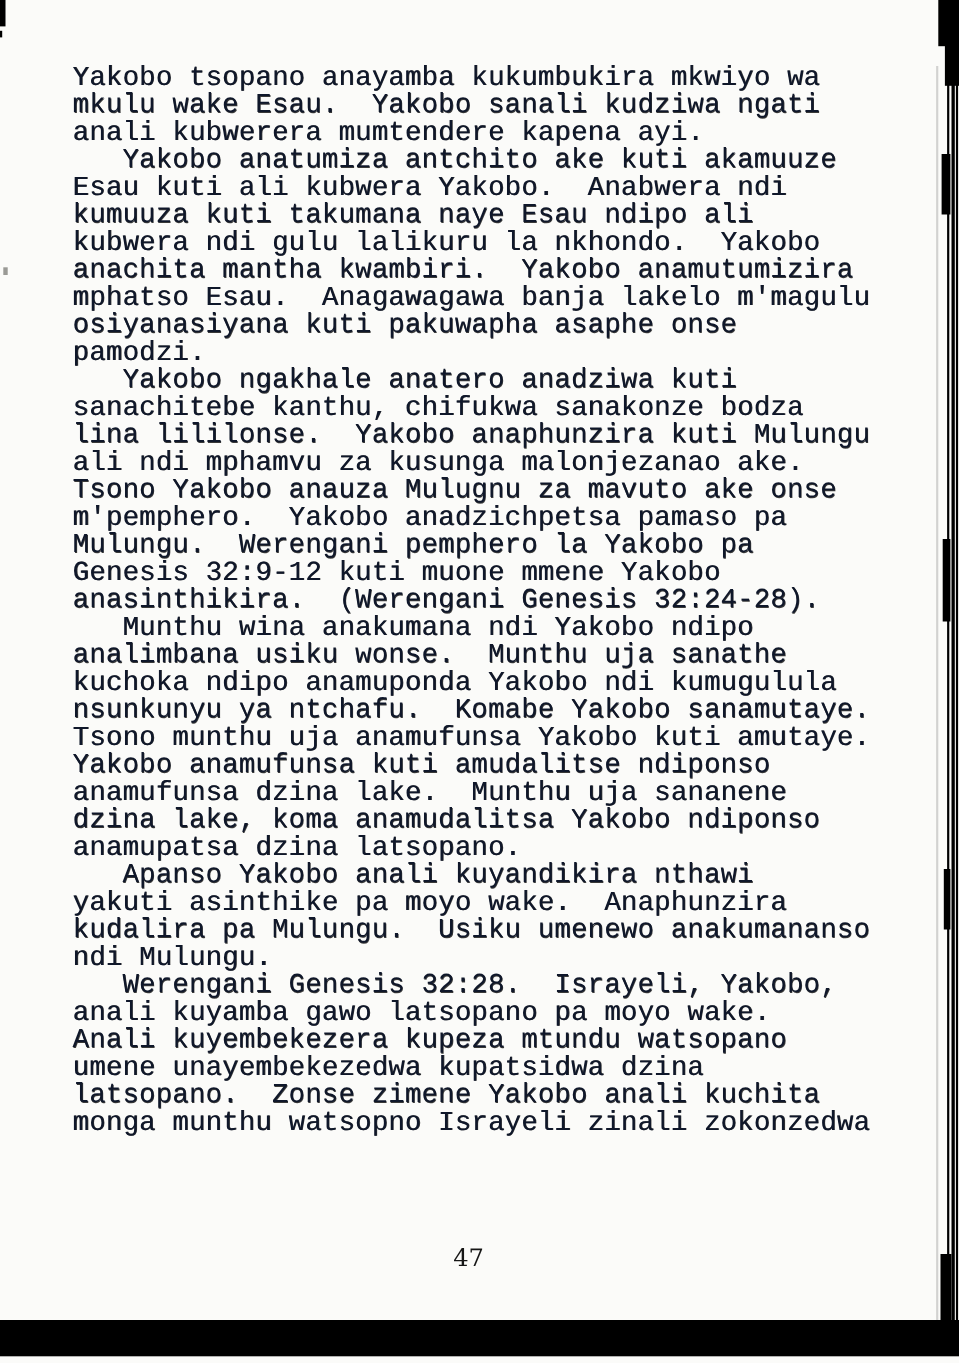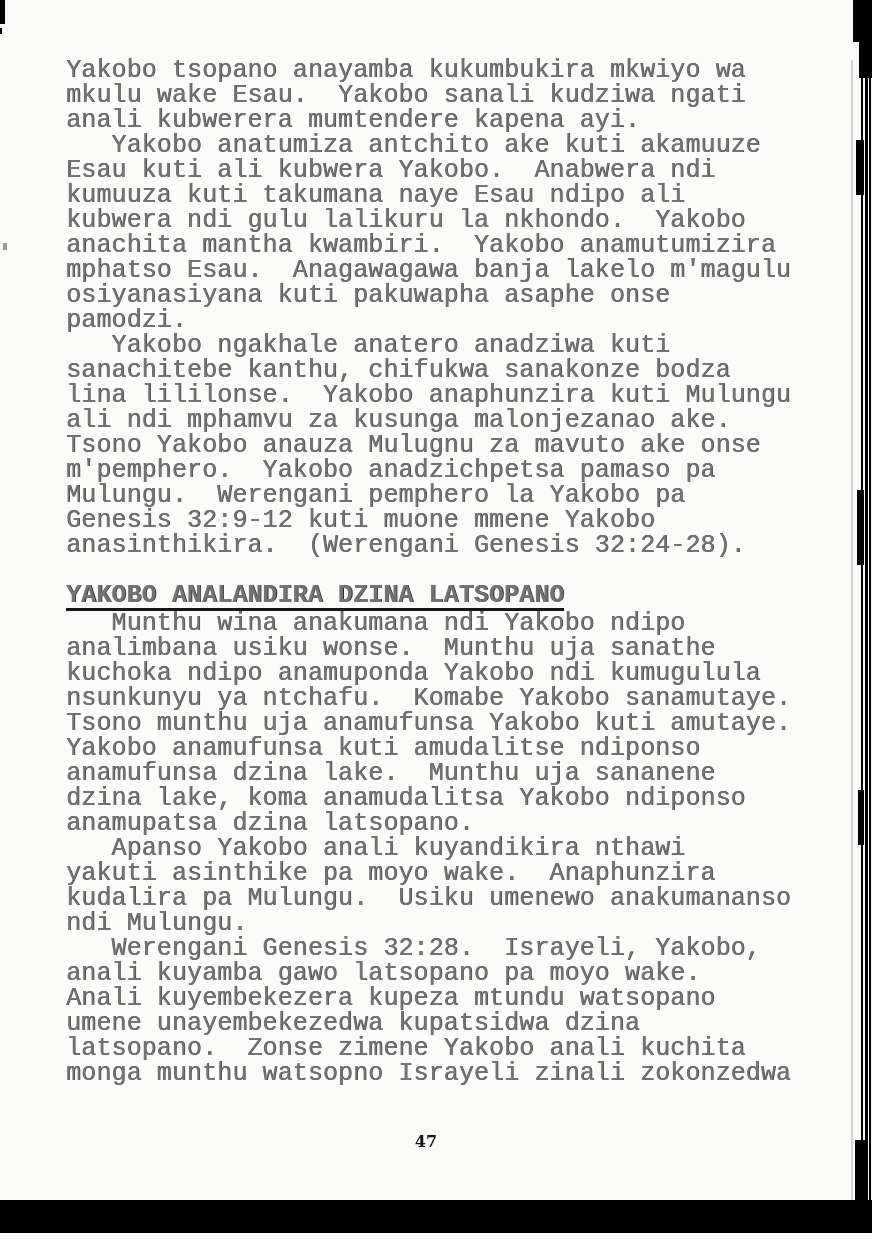--- a/index.html
+++ b/index.html
@@ -9,21 +9,21 @@
     overflow: hidden;
     position: relative;
     font-family: "Liberation Mono", "DejaVu Sans Mono", monospace;
   }
   .page { position: absolute; inset: 0; }
 
   .text-column {
     position: absolute;
     left: 66px; top: 58px;
     width: 762px;
-    color: #737373;
+    color: #0f172a;
     font-size: 25px;
     line-height: 25px;
     letter-spacing: 0.1px;
     text-shadow: 0.5px 0.3px 0 rgba(22,22,22,0.85);
   }
   .para {
     margin: 0;
     white-space: pre;
   }
   .heading {
@@ -39,22 +39,22 @@
     padding-bottom: 0px;
     text-shadow: 0.8px 0.4px 0 rgba(22,22,22,0.9);
   }
 
   .page-number {
     position: absolute;
     left: 0; top: 1132px;
     width: 852px;
     text-align: center;
     font-family: "DejaVu Serif", "Liberation Serif", serif;
-    font-weight: bold;
-    font-size: 16px;
+    font-weight: normal;
+    font-size: 22px;
     color: #161616;
   }
 
   
   .art { position: absolute; background: #000; }
   .art-tl1        { left: 0; top: 0; width: 5px; height: 24px; }
   .art-tl2        { left: 0; top: 28px; width: 2px; height: 6px; }
   .art-left-speck { left: 3px; top: 243px; width: 4px; height: 7px; background: #9a9a96; }
 
   .art-r-top   { left: 853px; top: 0; width: 19px; height: 42px; }
@@ -90,21 +90,20 @@
     <p class="para">   Yakobo ngakhale anatero anadziwa kuti
 sanachitebe kanthu, chifukwa sanakonze bodza
 lina lililonse.  Yakobo anaphunzira kuti Mulungu
 ali ndi mphamvu za kusunga malonjezanao ake.
 Tsono Yakobo anauza Mulugnu za mavuto ake onse
 m'pemphero.  Yakobo anadzichpetsa pamaso pa
 Mulungu.  Werengani pemphero la Yakobo pa
 Genesis 32:9-12 kuti muone mmene Yakobo
 anasinthikira.  (Werengani Genesis 32:24-28).</p>
 
-    <h2 class="heading"><span class="heading-text">YAKOBO ANALANDIRA DZINA LATSOPANO</span></h2>
 
     <p class="para">   Munthu wina anakumana ndi Yakobo ndipo
 analimbana usiku wonse.  Munthu uja sanathe
 kuchoka ndipo anamuponda Yakobo ndi kumugulula
 nsunkunyu ya ntchafu.  Komabe Yakobo sanamutaye.
 Tsono munthu uja anamufunsa Yakobo kuti amutaye.
 Yakobo anamufunsa kuti amudalitse ndiponso
 anamufunsa dzina lake.  Munthu uja sananene
 dzina lake, koma anamudalitsa Yakobo ndiponso
 anamupatsa dzina latsopano.</p>

